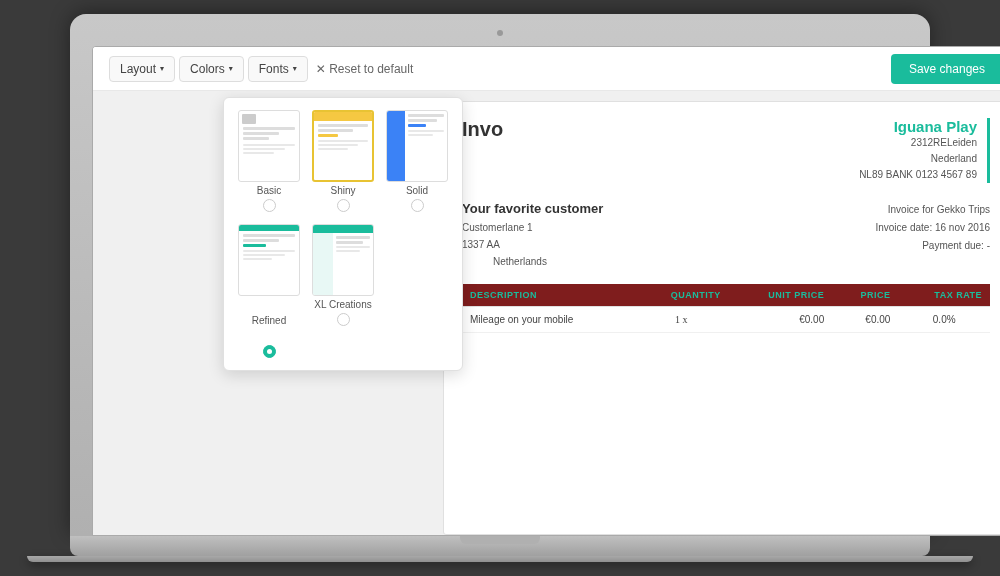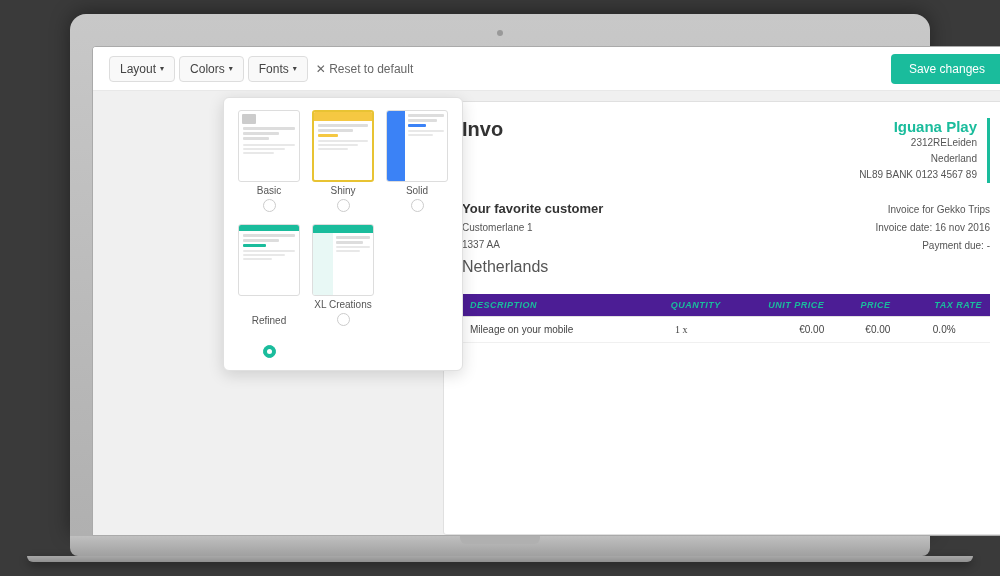--- a/index.html
+++ b/index.html
@@ -162,32 +162,32 @@
                   <div style="font-size:10px;color:#555;line-height:1.6;">Nederland</div>
                   <div style="font-size:10px;color:#555;line-height:1.6;">NL89 BANK 0123 4567 89</div>
                 </div>
               </div>
 
               <div style="display:flex; justify-content:space-between; margin-bottom:14px;">
                 <div>
                   <div style="font-size:13px;font-weight:700;color:#333;margin-bottom:3px;">Your favorite customer</div>
                   <div style="font-size:10px;color:#555;line-height:1.7;">Customerlane 1</div>
                   <div style="font-size:10px;color:#555;line-height:1.7;">1337 AA</div>
-                  <div style="font-size:16px;color:#555;line-height:1.7;">Netherlands</div>
+                  <div style="font-size:10px;color:#555;line-height:1.7;padding-left:31px;">Netherlands</div>
                 </div>
                 <div style="text-align:right; font-size:10px; color:#555;">
                   <div style="line-height:1.8;">Invoice for Gekko Trips</div>
                   <div style="line-height:1.8;">Invoice date: 16 nov 2016</div>
                   <div style="line-height:1.8;">Payment due: -</div>
                 </div>
               </div>
 
               <table style="width:100%;border-collapse:collapse;font-size:10px;">
                 <thead>
-                  <tr style="background:#4c1d95;font-style:italic;">
+                  <tr style="background:#7f1d1d;">
                     <th style="padding:6px 8px;text-align:left;color:#1abc9c;font-size:9px;font-weight:700;letter-spacing:0.5px;border-bottom:1px solid #e0e0e0;">
                       <span>DESCRIPTION</span>
                     </th>
                     <th style="padding:6px 8px;text-align:right;color:#1abc9c;font-size:9px;font-weight:700;letter-spacing:0.5px;border-bottom:1px solid #e0e0e0;">
                       <span>QUANTITY</span>
                     </th>
                     <th style="padding:6px 8px;text-align:right;color:#1abc9c;font-size:9px;font-weight:700;letter-spacing:0.5px;border-bottom:1px solid #e0e0e0;">
                       <span>UNIT PRICE</span>
                     </th>
                     <th style="padding:6px 8px;text-align:right;color:#1abc9c;font-size:9px;font-weight:700;letter-spacing:0.5px;border-bottom:1px solid #e0e0e0;">

